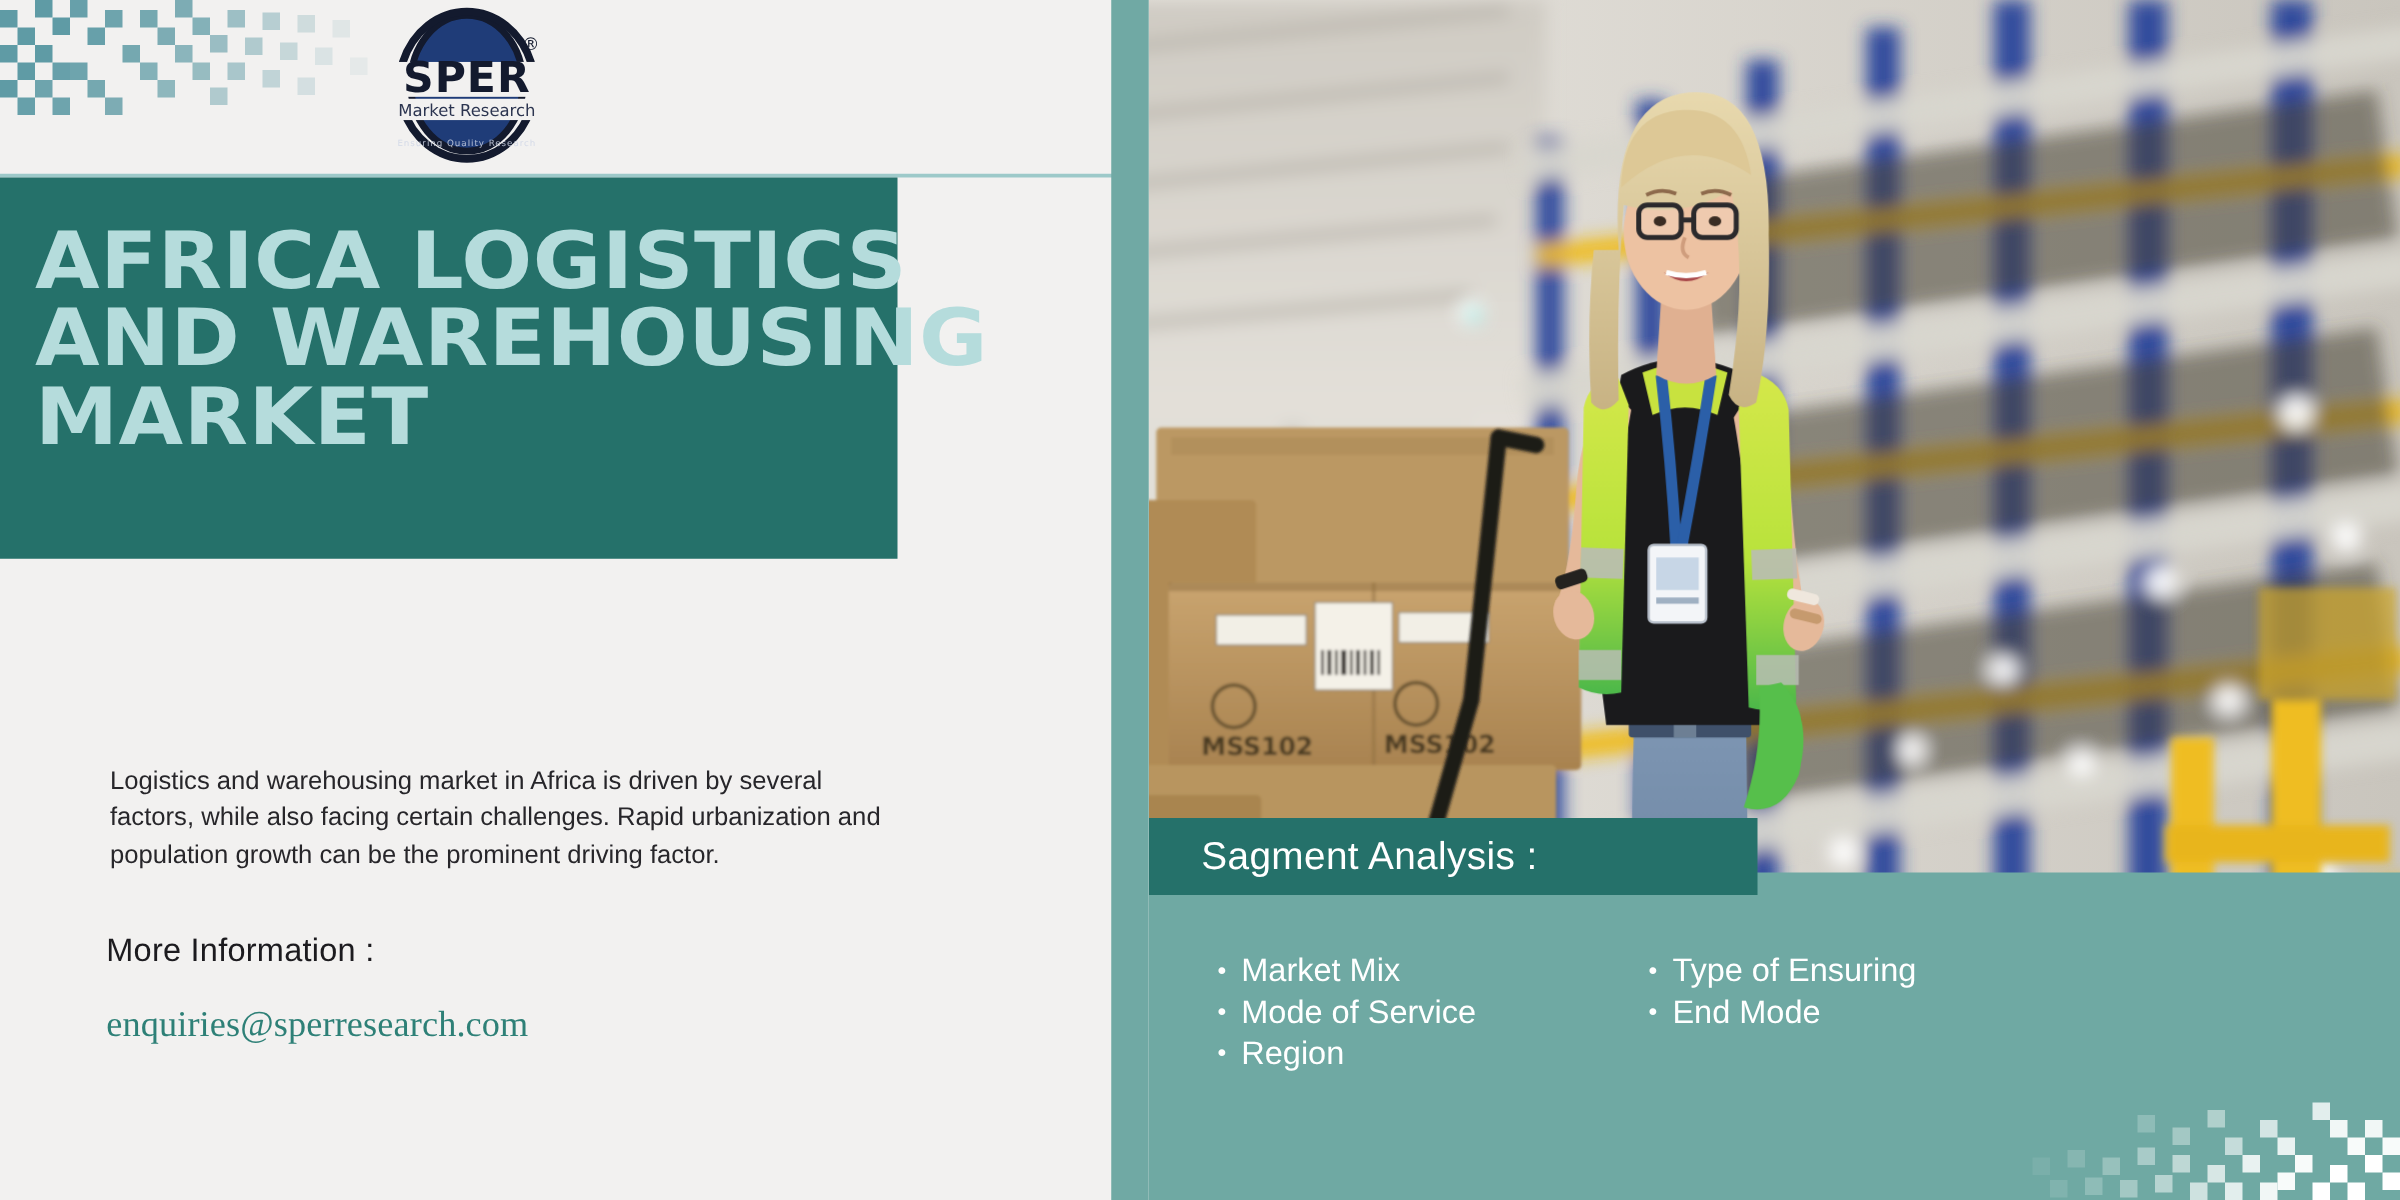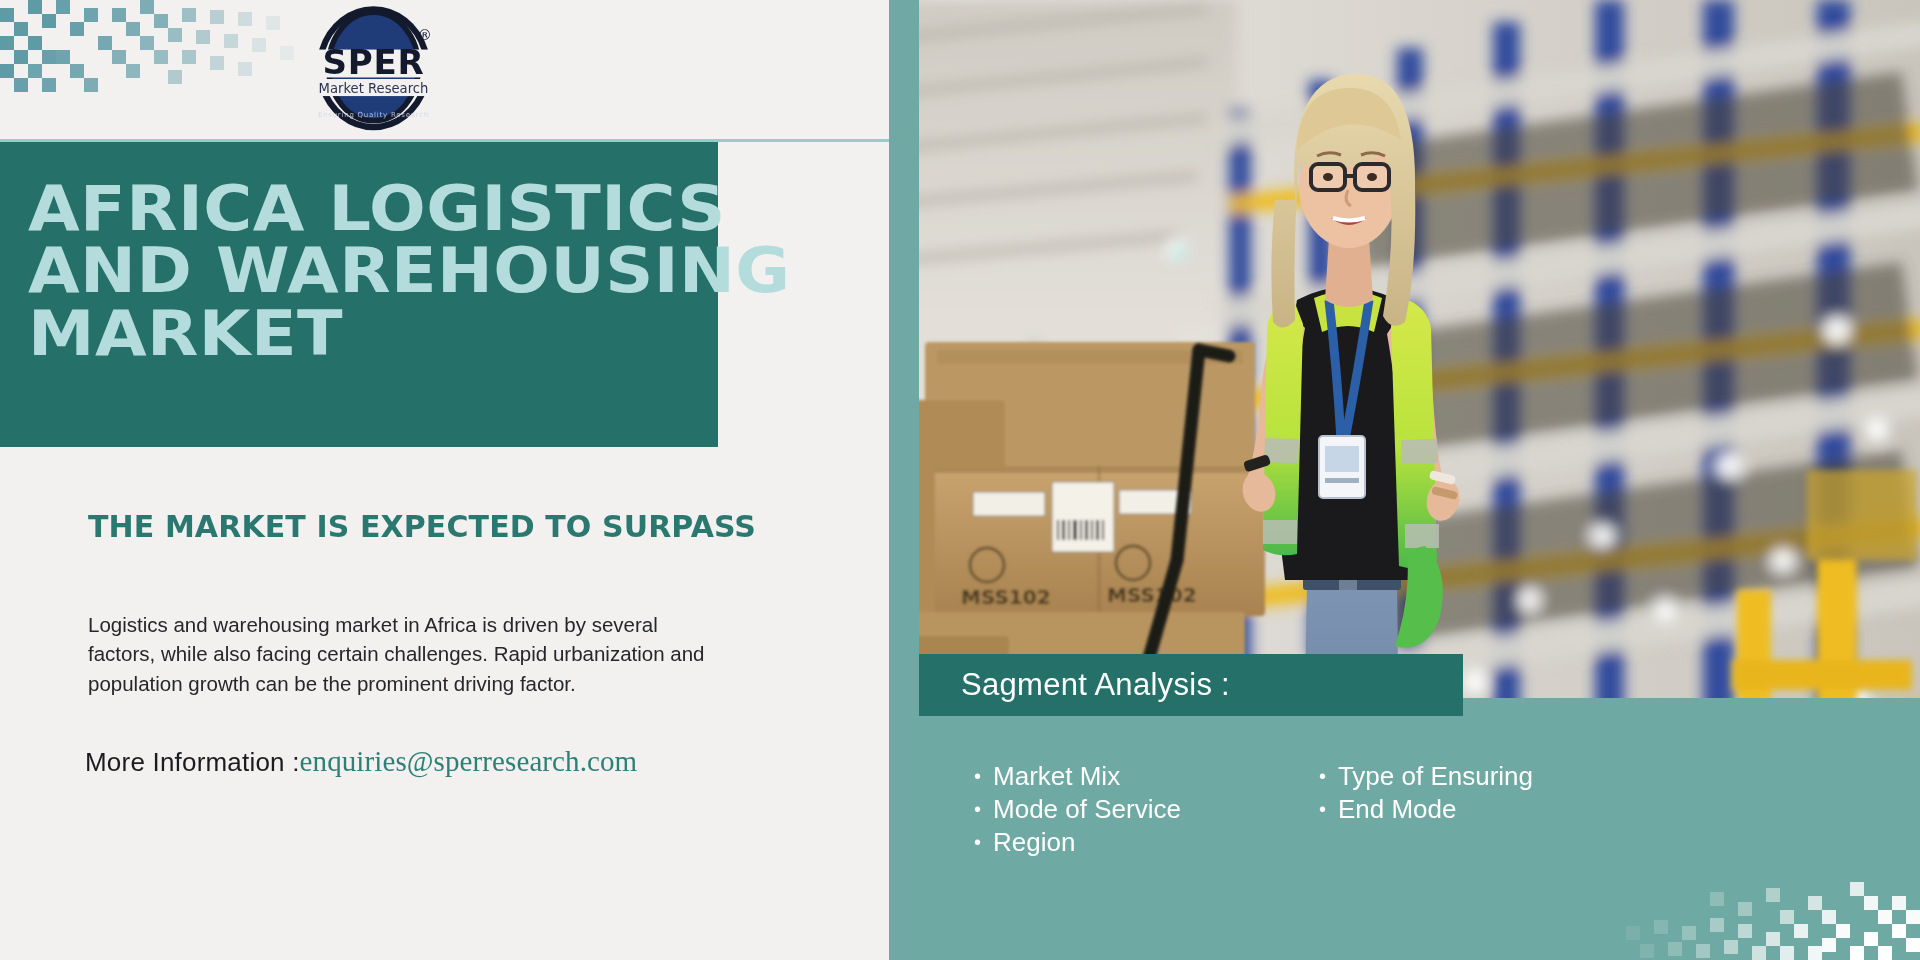--- a/index.html
+++ b/index.html
@@ -49,34 +49,34 @@
   .sub-accent{color:#c2522b;}
 
   
   .body-para{
     position:absolute;left:88px;top:610px;width:620px;z-index:7;
     font-family:"Liberation Sans", sans-serif;
     font-size:20.5px;line-height:1.43;color:#27262a;
   }
 
   
-  .more-row{position:absolute;left:85px;top:745px;z-index:7;display:flex;align-items:baseline;}
+  .more-row{position:absolute;left:85px;top:745px;z-index:7;display:flex;align-items:baseline;gap:28px;flex-direction:column;}
   .more-label{font-family:"Liberation Sans", sans-serif;font-size:26px;color:#1c1b1f;letter-spacing:0.2px;}
   .more-email{font-family:Liberation Serif, serif;font-size:29px;color:#2e8077;letter-spacing:0.1px;}
 
   
   .divider-strip{position:absolute;left:889px;top:0;width:30px;height:960px;background:#70a9a4;z-index:8;}
 
   
   .photo{position:absolute;left:877px;top:0;width:1043px;height:960px;overflow:hidden;background:#8e8a84;z-index:1;}
   .photo-svg{position:absolute;left:0;top:0;width:1043px;height:960px;}
 
   
   .seg-band{position:absolute;left:919px;top:698px;width:1001px;height:262px;background:#6fa9a3;z-index:9;}
-  .seg-header{position:absolute;left:919px;top:654px;width:544px;height:62px;background:#25716a;z-index:10;
+  .seg-header{position:absolute;left:919px;top:654px;width:487px;height:62px;background:#25716a;z-index:10;
               display:flex;align-items:center;}
   .seg-header-text{
     font-family:"Liberation Sans", sans-serif;
     font-size:31px;color:#ffffff;letter-spacing:0.3px;margin-left:42px;
   }
   .seg-cols{position:absolute;left:919px;top:760px;width:1001px;height:120px;z-index:11;display:flex;}
   .seg-col{padding-left:55px;}
   .seg-col.col-right{padding-left:138px;}
   .seg-item{
     font-family:"Liberation Sans", sans-serif;
@@ -433,21 +433,20 @@
 
   <div class="title-block">
     <div class="title-text">
       <div>AFRICA LOGISTICS</div>
       <div>AND WAREHOUSING</div>
       <div>MARKET</div>
     </div>
   </div>
 
   <div class="subtitle">
-    <div class="sub-line">THE MARKET IS EXPECTED TO SURPASS</div>
   </div>
 
   <div class="body-para">Logistics and warehousing market in Africa is driven by several factors, while also facing certain challenges. Rapid urbanization and population growth can be the prominent driving factor.</div>
 
   <div class="more-row">
     <span class="more-label">More Information :</span>
     <span class="more-email">enquiries@sperresearch.com</span>
   </div>
 
   <div class="divider-strip"></div>

